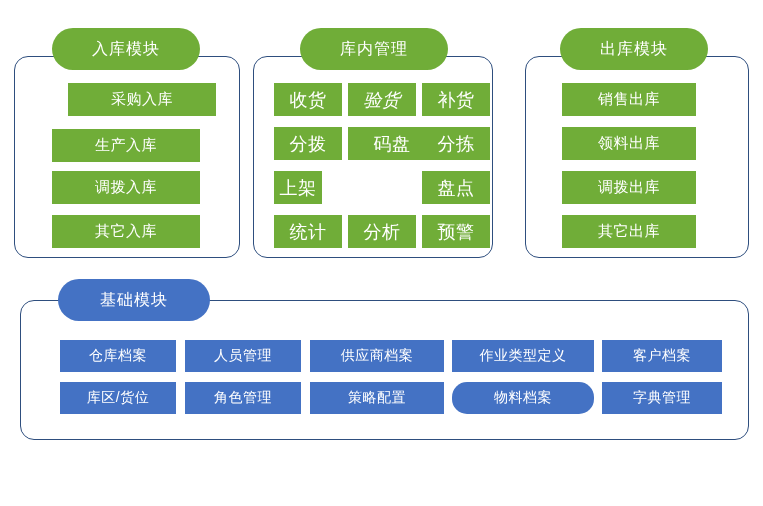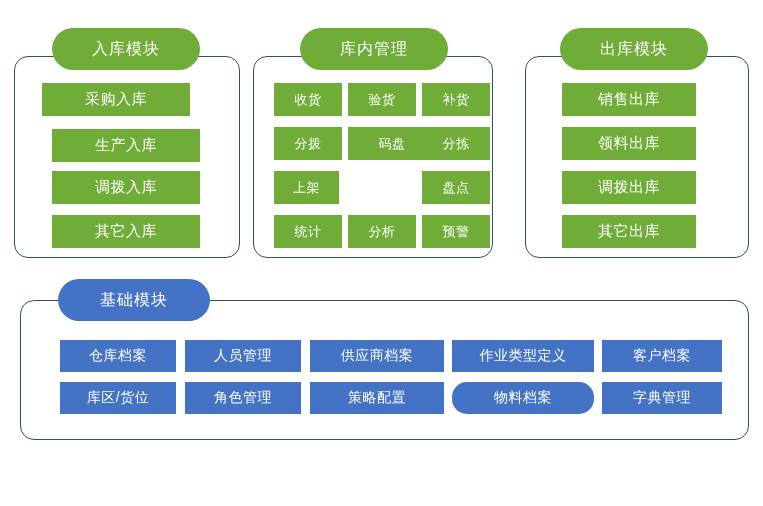--- a/index.html
+++ b/index.html
@@ -46,49 +46,49 @@
     justify-content:center;
     color:#ffffff;
     font-size:15px;
     letter-spacing:.5px;
     white-space:nowrap;
     box-sizing:border-box;
     z-index:3;
   }
   .chip.green{background:#70AD38;}
   .chip.blue{background:#4472C4;font-size:14px;}
-  .chip.small{font-size:13px;}
+  .chip.small{font-size:18px;}
 </style>
 </head>
 <body>
 
 <div class="canvas">
 
   <div class="panel" style="left:14px;top:56px;width:226px;height:202px;"></div>
 
   <div class="pill green" style="left:52px;top:28px;width:148px;height:42px;">入库模块</div>
 
-  <div class="chip green" style="left:42px;top:83px;width:148px;height:33px;">采购入库</div>
+  <div class="chip green" style="left:68px;top:83px;width:148px;height:33px;">采购入库</div>
   <div class="chip green" style="left:52px;top:129px;width:148px;height:33px;">生产入库</div>
   <div class="chip green" style="left:52px;top:171px;width:148px;height:33px;">调拨入库</div>
   <div class="chip green" style="left:52px;top:215px;width:148px;height:33px;">其它入库</div>
 
   <div class="panel" style="left:253px;top:56px;width:240px;height:202px;"></div>
 
   <div class="pill green" style="left:300px;top:28px;width:148px;height:42px;">库内管理</div>
 
   <div class="chip green small" style="left:274px;top:83px;width:68px;height:33px;">收货</div>
-  <div class="chip green small" style="left:348px;top:83px;width:68px;height:33px;">验货</div>
+  <div class="chip green small" style="left:348px;top:83px;width:68px;height:33px;font-style:italic;">验货</div>
   <div class="chip green small" style="left:422px;top:83px;width:68px;height:33px;">补货</div>
 
   <div class="chip green small" style="left:274px;top:127px;width:68px;height:33px;">分拨</div>
   <div class="chip green small" style="left:348px;top:127px;width:88px;height:33px;">码盘</div>
   <div class="chip green small" style="left:422px;top:127px;width:68px;height:33px;">分拣</div>
 
-  <div class="chip green small" style="left:274px;top:171px;width:65px;height:33px;">上架</div>
+  <div class="chip green small" style="left:274px;top:171px;width:48px;height:33px;">上架</div>
   <div class="chip green small" style="left:422px;top:171px;width:68px;height:33px;">盘点</div>
 
   <div class="chip green small" style="left:274px;top:215px;width:68px;height:33px;">统计</div>
   <div class="chip green small" style="left:348px;top:215px;width:68px;height:33px;">分析</div>
   <div class="chip green small" style="left:422px;top:215px;width:68px;height:33px;">预警</div>
 
   <div class="panel" style="left:525px;top:56px;width:224px;height:202px;"></div>
 
   <div class="pill green" style="left:560px;top:28px;width:148px;height:42px;">出库模块</div>
 

